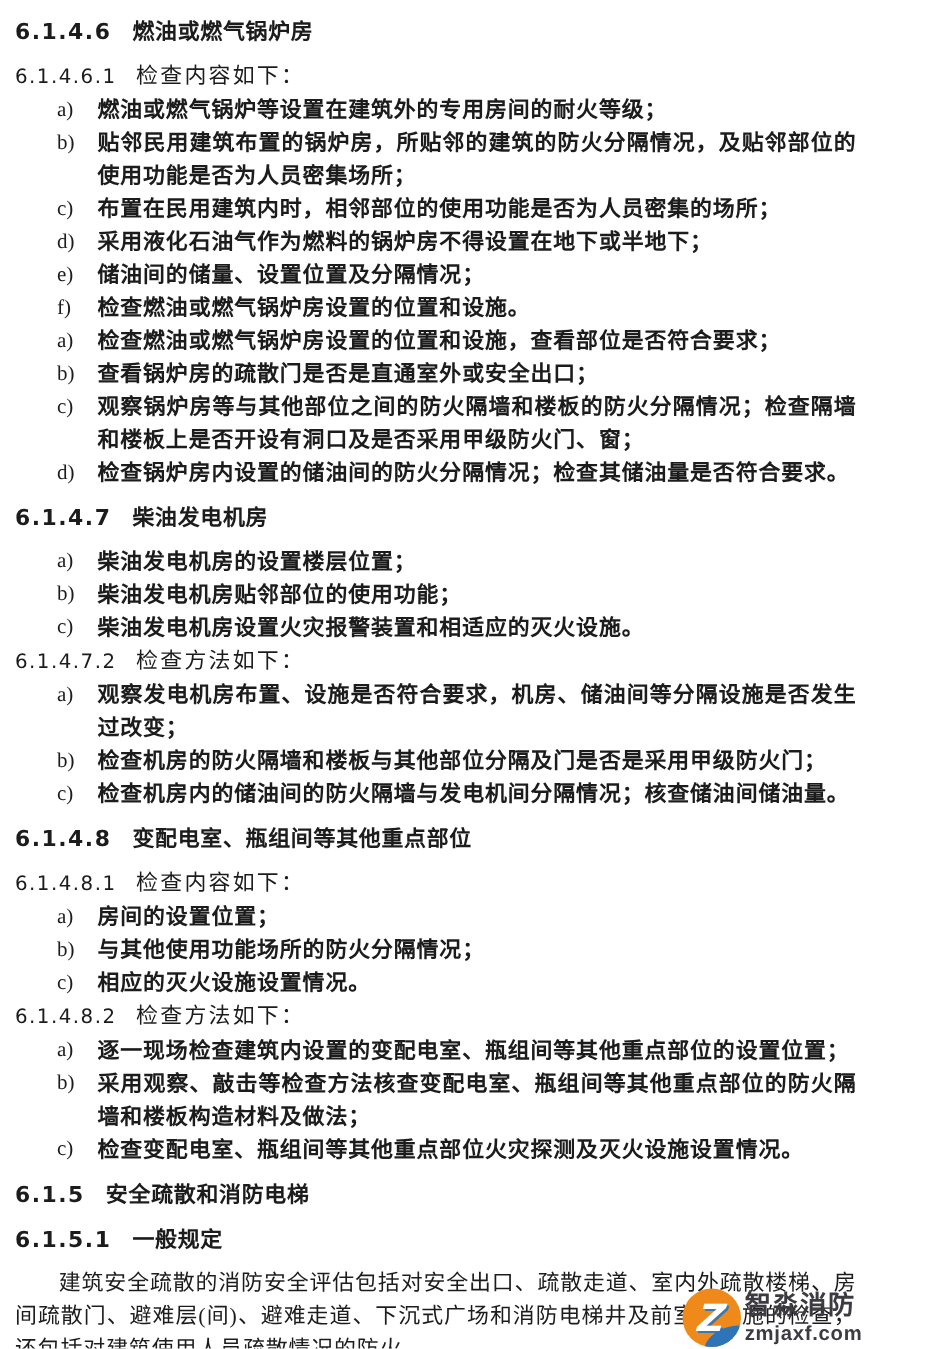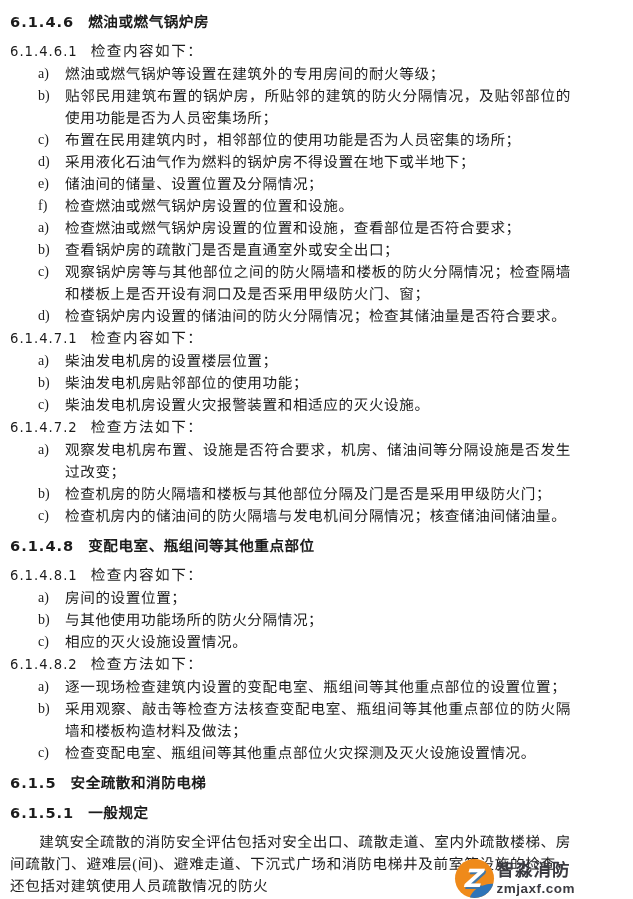--- a/index.html
+++ b/index.html
@@ -55,20 +55,21 @@
   .li .label {
     flex: 0 0 27px;
     margin-left: 28px;
     font-family: "Liberation Serif", serif;
     font-size: 14px;
   }
   .li .text {
     flex: 1 1 auto;
     text-align: justify;
     letter-spacing: 0.6px;
+    font-weight: bold;
   }
   .para {
     margin: 3px 0 0 0;
     font-size: 14.6px;
     line-height: 22px;
     text-indent: 2em;
     text-align: justify;
     letter-spacing: 0.6px;
   }
   
@@ -174,22 +175,22 @@
     <span class="text">查看锅炉房的疏散门是否是直通室外或安全出口；</span>
   </div>
       <div class="li">
     <span class="label">c)</span>
     <span class="text">观察锅炉房等与其他部位之间的防火隔墙和楼板的防火分隔情况；检查隔墙和楼板上是否开设有洞口及是否采用甲级防火门、窗；</span>
   </div>
       <div class="li">
     <span class="label">d)</span>
     <span class="text">检查锅炉房内设置的储油间的防火分隔情况；检查其储油量是否符合要求。</span>
   </div>
-      <div class="clause">
-    <span class="num">6.1.4.7.1</span><span class="text">检查内容如下：</span>
+      <div class="h2">
+    <span class="num">6.1.4.7</span><span class="title">柴油发电机房</span>
   </div>
       <div class="li">
     <span class="label">a)</span>
     <span class="text">柴油发电机房的设置楼层位置；</span>
   </div>
       <div class="li">
     <span class="label">b)</span>
     <span class="text">柴油发电机房贴邻部位的使用功能；</span>
   </div>
       <div class="li">

